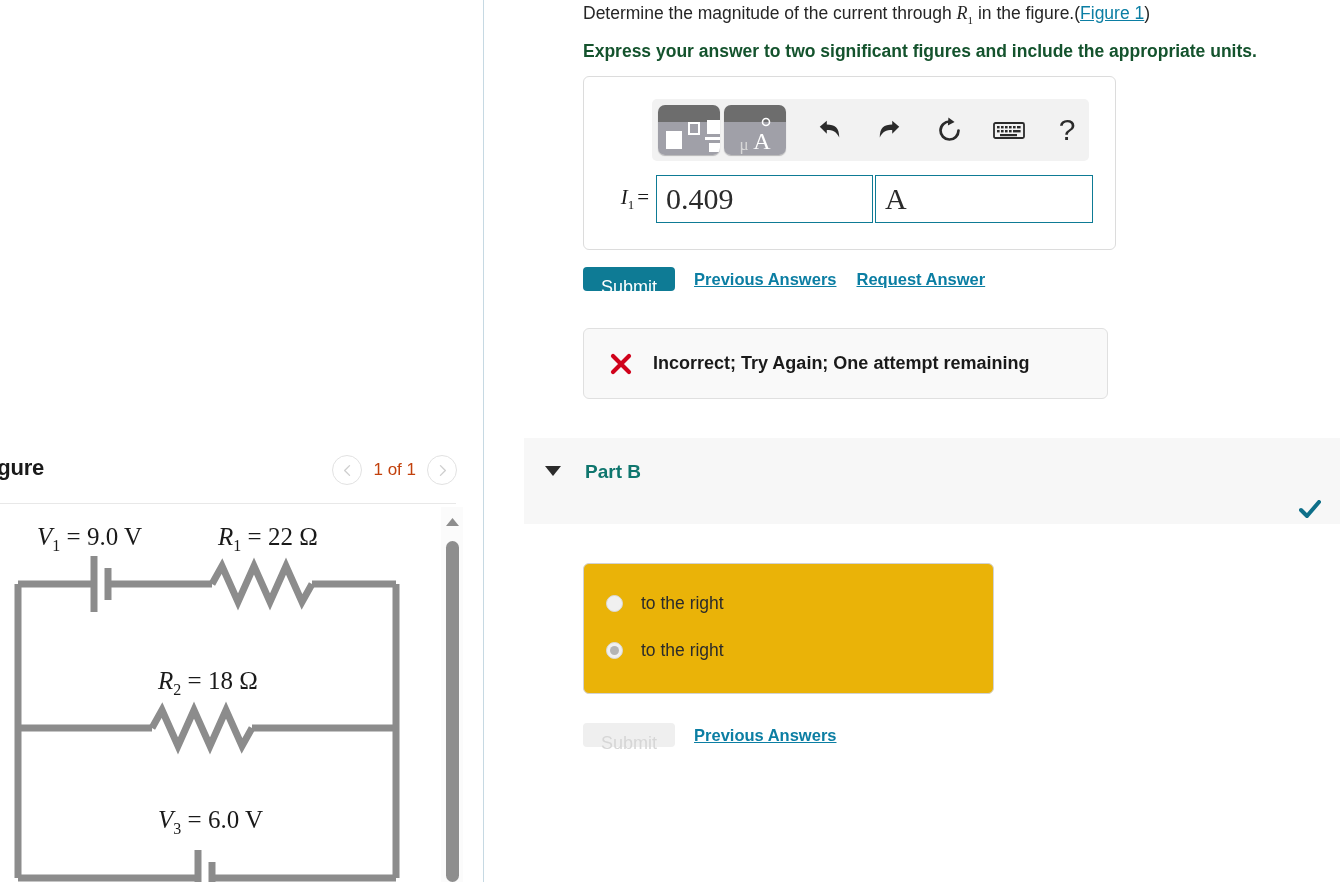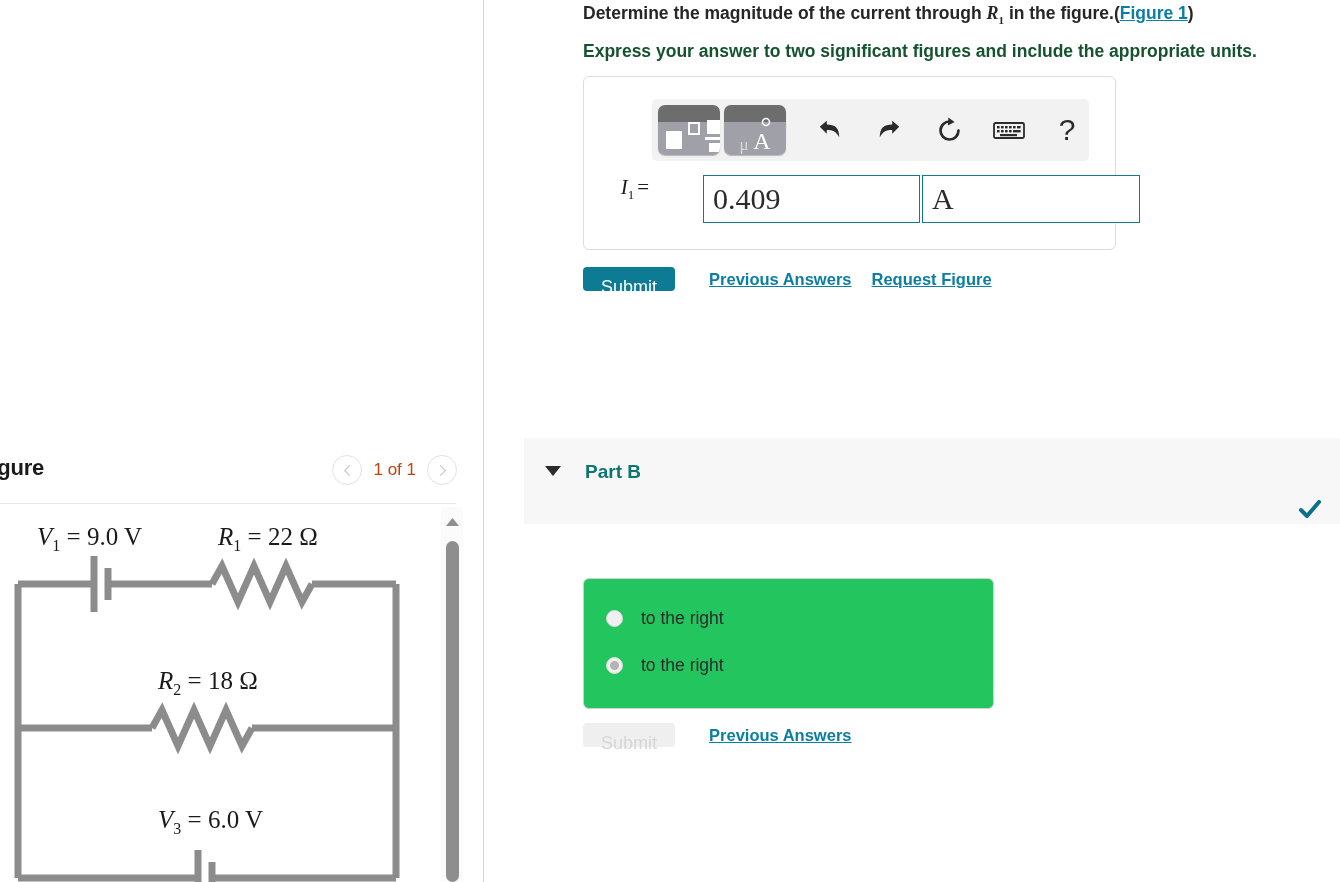--- a/index.html
+++ b/index.html
@@ -75,21 +75,20 @@
   
   #content {
     position: absolute; left: 484px; top: 0;
     width: 856px; height: 882px;
     background: #fff;
   }
   .q-prompt {
     position: absolute;
     font-size: 17.5px; color: #262626; line-height: 1.3;
     white-space: nowrap;
-    font-weight: bold;
   }
   #prompt-a { left: 99px; top: 2px; }
   #instr-a {
     position: absolute; left: 99px; top: 41px;
     font-size: 17.5px; font-weight: bold; color: #14532d;
     white-space: nowrap;
   }
   .mathvar { font-family: "Liberation Serif", serif; font-style: italic; font-size: 18px; }
   .mathvar sub { font-style: normal; font-size: 11px; }
   .fig-link { color: #0b7ea3; text-decoration: underline; }
@@ -121,59 +120,59 @@
     color: #2b2b2b;
   }
   .tool-icon svg { display: block; }
   #help-q {
     font-size: 30px; color: #2b2b2b; font-family: "Liberation Sans", sans-serif;
     line-height: 1;
   }
 
   #answer-row {
     position: absolute; left: 20px; top: 98px;
-    display: flex; 
+    display: flex; align-items: center;
   }
   #answer-label {
     font-family: "Liberation Serif", serif; font-style: italic;
     font-size: 21px; color: #1a1a1a; width: 52px; text-align: right;
     padding-right: 7px;
   }
   #answer-label sub { font-size: 13px; font-style: normal; }
   #answer-label .eq { font-style: normal; padding-left: 3px; }
   .ans-field {
     height: 48px;
     border: 1px solid #0e7b95;
     background: #fff;
     display: flex; align-items: center;
     padding: 0 9px;
     font-family: "Liberation Serif", serif;
     font-size: 30px; color: #2b2b2b;
   }
-  #ans-value { width: 217px; margin-left: 47px; }
+  #ans-value { width: 217px; }
   #ans-units { width: 218px; margin-left: 2px; }
 
   
   #submit-row-a {
     position: absolute; left: 99px; top: 267px;
     display: flex; align-items: center;
   }
   .btn-submit {
     background: #0e7b95; color: #fff;
     font-size: 18px; font-weight: normal;
     border: none; border-radius: 4px;
     padding: 0 18px; height: 24px; line-height: 40px;
     cursor: pointer;
   }
   .btn-submit.disabled {
     background: #efefef; color: #d6d6d6; cursor: default;
   }
   .link-action {
     color: #0b7ea3; font-size: 16.5px; font-weight: bold;
-    text-decoration: underline; margin-left: 34px;
+    text-decoration: underline; margin-left: 19px;
     white-space: nowrap; cursor: pointer;
   }
   .link-action.tight { margin-left: 20px; }
 
   
   .feedback {
     position: absolute;
     border: 1px solid #e0e0e0; border-radius: 6px;
     background: #f9f9f9;
     display: flex; align-items: center;
@@ -204,24 +203,24 @@
   }
   #partb-check {
     position: absolute; right: 19px; top: 500px;
     color: #0e6f89;
   }
   #partb-check svg { display: block; }
 
   #prompt-b { left: 99px; top: 538px; }
 
   #choice-box {
-    position: absolute; left: 99px; top: 578px;
+    position: absolute; left: 99px; top: 563px;
     width: 411px; height: 131px;
     border: 1px solid #d2d2d2; border-radius: 6px;
-    background: #22c55e;
+    background: #eab308;
   }
   .choice {
     position: absolute; left: 22px;
     display: flex; align-items: center;
   }
   #choice-0 { top: 29px; }
   #choice-1 { top: 76px; }
   .radio {
     width: 17px; height: 17px; border-radius: 50%;
     border: 1px solid #d9d9d9; background: #f0f0f0;
@@ -403,23 +402,31 @@
       <div id="answer-row">
         <div id="answer-label"><span>I</span><sub>1</sub><span class="eq">=</span></div>
         <div class="ans-field" id="ans-value">0.409</div>
         <div class="ans-field" id="ans-units">A</div>
       </div>
     </div>
 
     <div id="submit-row-a">
       <button class="btn-submit">Submit</button>
       <span class="link-action">Previous Answers</span>
-      <span class="link-action tight">Request Figure</span>
-    </div>
-
+      <span class="link-action tight">Request Answer</span>
+    </div>
+
+    <div class="feedback" id="feedback-a">
+      <span class="fb-mark">
+        <svg width="24" height="24" viewBox="0 0 24 24">
+          <path d="M4 4 L20 20 M20 4 L4 20" stroke="#d0021b" stroke-width="4.2" stroke-linecap="round"></path>
+        </svg>
+      </span>
+      <span class="fb-text">Incorrect; Try Again; One attempt remaining</span>
+    </div>
 
     <div id="partb-header"></div>
     <div id="partb-caret"></div>
     <div id="partb-title">Part B</div>
     <div id="partb-check">
       <svg width="22" height="19" viewBox="0 0 22 19">
         <path d="M2 10 L8 16 L20 2" fill="none" stroke="#0e6f89" stroke-width="4" stroke-linecap="round" stroke-linejoin="round"></path>
       </svg>
     </div>
 

